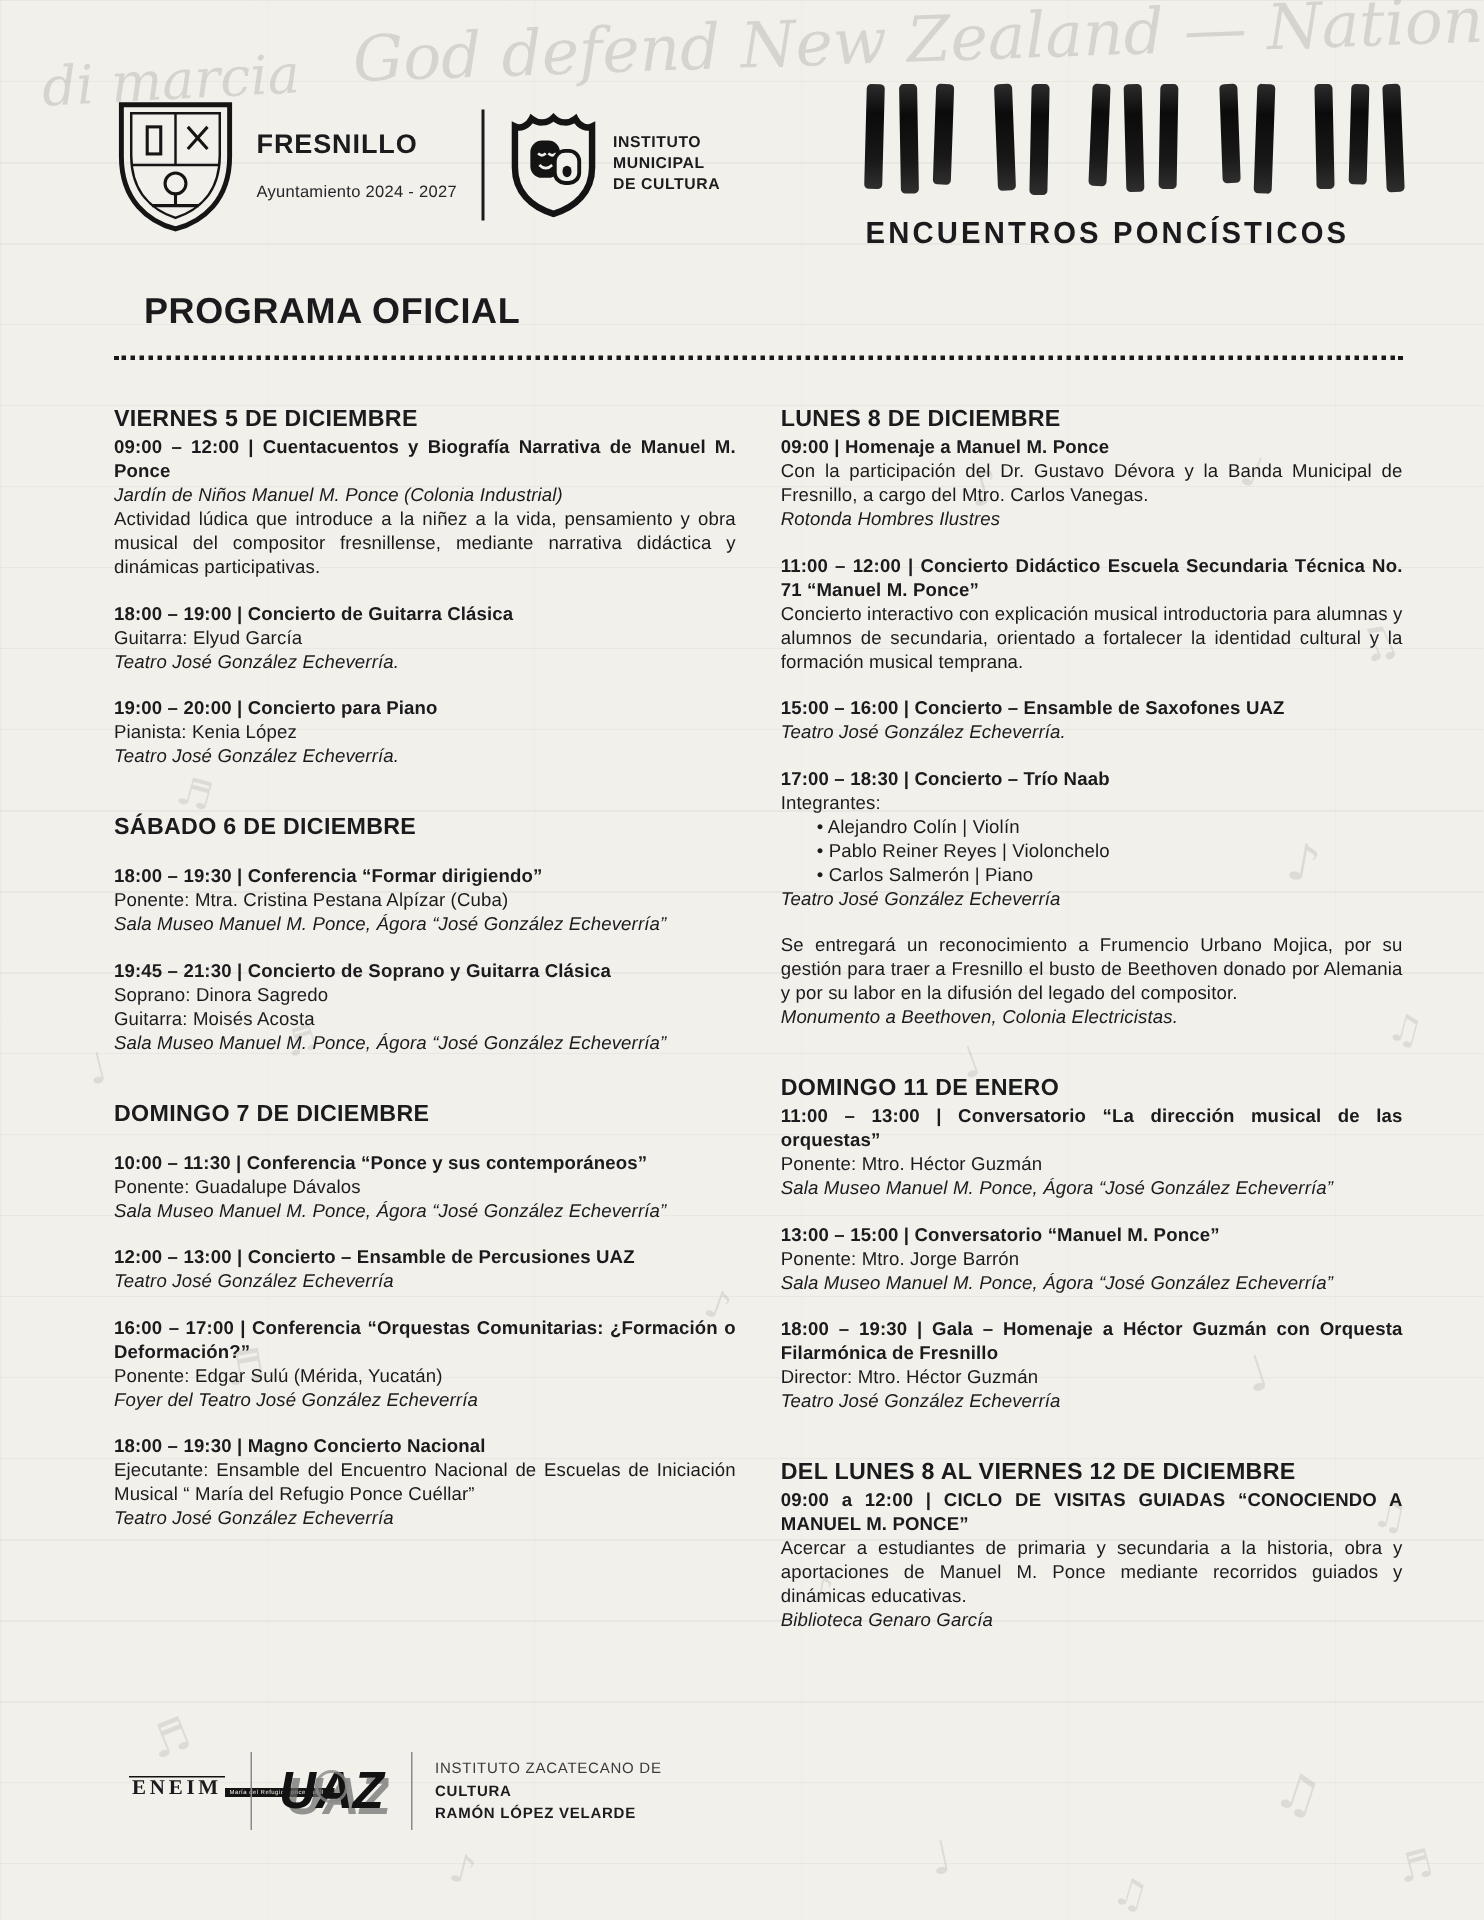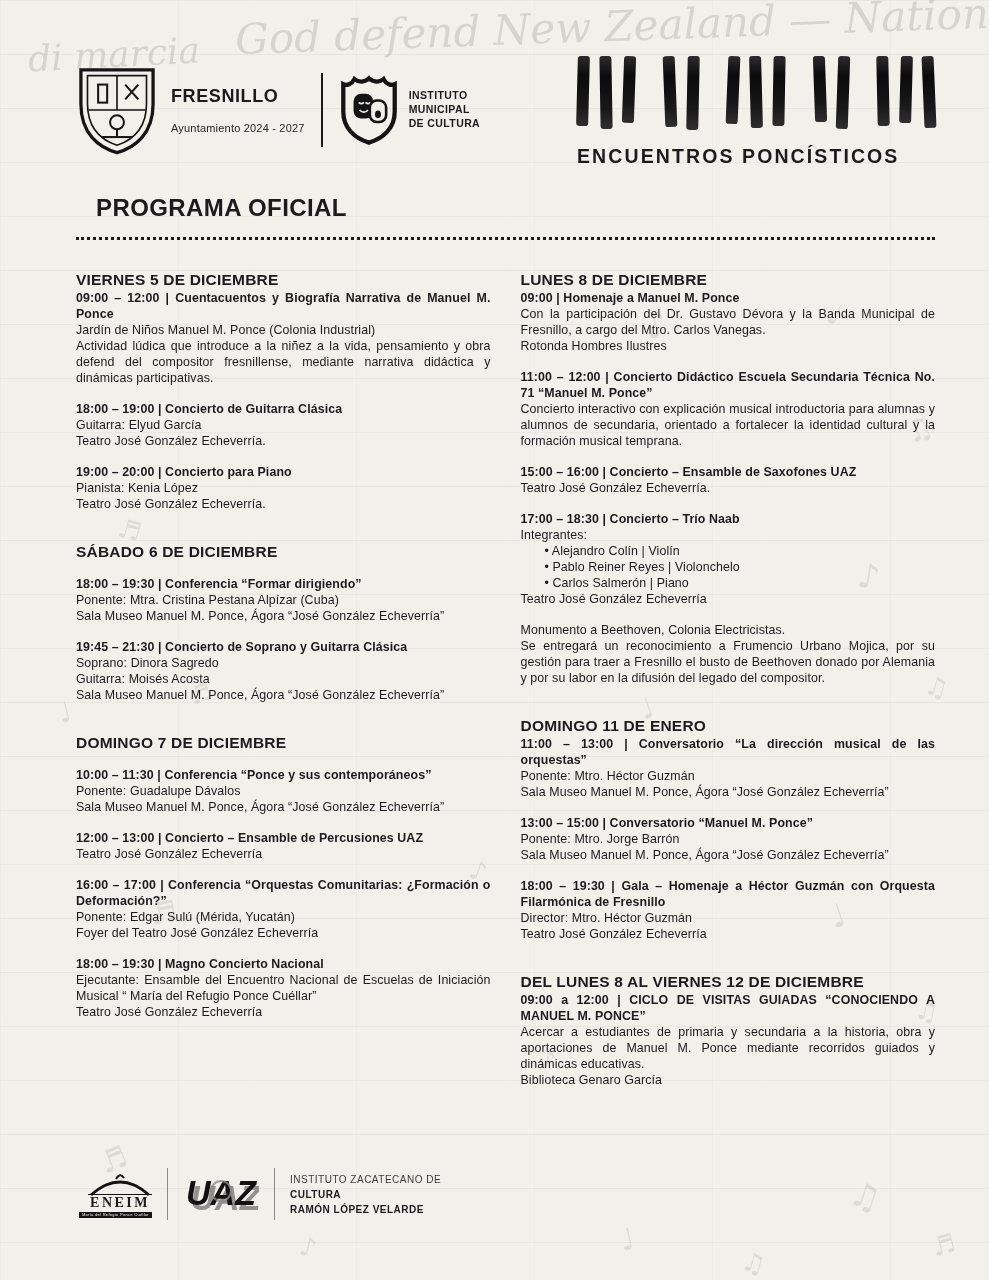--- a/index.html
+++ b/index.html
@@ -44,27 +44,27 @@
   
   .cols{display:grid;grid-template-columns:1fr 1fr;column-gap:30px;align-items:start}
   .sec{margin-top:31px}
   .sec:first-child{margin-top:0}
   .sec-h{font-size:15.5px;font-weight:bold;letter-spacing:.2px;margin:0 0 15px}
   .sec.tight .sec-h{margin-bottom:1px}
   .event{margin-top:15px}
   .event:first-of-type{margin-top:0}
   .ev-t{font-size:12.4px;font-weight:bold;line-height:16px;margin:0;text-align:justify;letter-spacing:.1px}
   .ln{font-size:12.4px;line-height:16px;margin:0;text-align:justify;letter-spacing:.1px}
-  .ln.italic{}
+  .ln.italic{font-style:italic}
   .ln.bullet{padding-left:24px;text-align:left}
   .ln.bullet::before{content:"• "}
   
   .footer{position:absolute;left:86px;bottom:60px;z-index:2;display:flex;align-items:center}
   .f-div{width:1px;height:52px;background:#8a8a8a;margin:0 15px}
-  .eneim{display:flex;flex-direction:column;align-items:flex-end;width:66px}
+  .eneim{display:flex;flex-direction:row;align-items:center;width:66px}
   .eneim-label{font-family:"Liberation Serif",serif;font-weight:bold;font-size:14px;
     letter-spacing:2.5px;border-top:1.5px solid #111;margin-top:-3px;padding:0 2px}
   .eneim-band{background:#141414;color:#f2f0eb;font-size:4px;letter-spacing:.3px;
     line-height:6px;padding:0 3px;margin-top:1px;white-space:nowrap}
   .izc{font-size:10px;line-height:1.5;letter-spacing:.5px;color:#3a3a3c}
   .izc .b{font-weight:bold;color:#1b1b1d}
 </style>
 </head>
 <body>
 
@@ -165,21 +165,21 @@
   <h1>PROGRAMA OFICIAL</h1>
   <hr class="dotline">
 
   <div class="cols">
     <div>
         <section class="sec tight">
           <h3 class="sec-h">VIERNES 5 DE DICIEMBRE</h3>
           <article class="event">
             <p class="ev-t">09:00 – 12:00 | Cuentacuentos y Biografía Narrativa de Manuel M. Ponce</p>
             <p class="ln italic">Jardín de Niños Manuel M. Ponce (Colonia Industrial)</p>
-            <p class="ln desc">Actividad lúdica que introduce a la niñez a la vida, pensamiento y obra defend del compositor fresnillense, mediante narrativa didáctica y dinámicas participativas.</p>
+            <p class="ln desc">Actividad lúdica que introduce a la niñez a la vida, pensamiento y obra musical del compositor fresnillense, mediante narrativa didáctica y dinámicas participativas.</p>
           </article>
           <article class="event">
             <p class="ev-t">18:00 – 19:00 | Concierto de Guitarra Clásica</p>
             <p class="ln plain">Guitarra: Elyud García</p>
             <p class="ln italic">Teatro José González Echeverría.</p>
           </article>
           <article class="event">
             <p class="ev-t">19:00 – 20:00 | Concierto para Piano</p>
             <p class="ln plain">Pianista: Kenia López</p>
             <p class="ln italic">Teatro José González Echeverría.</p>
@@ -240,22 +240,22 @@
           </article>
           <article class="event">
             <p class="ev-t">17:00 – 18:30 | Concierto – Trío Naab</p>
             <p class="ln plain">Integrantes:</p>
             <p class="ln bullet">Alejandro Colín | Violín</p>
             <p class="ln bullet">Pablo Reiner Reyes | Violonchelo</p>
             <p class="ln bullet">Carlos Salmerón | Piano</p>
             <p class="ln italic">Teatro José González Echeverría</p>
           </article>
           <article class="event">
+            <p class="ln desc">Se entregará un reconocimiento a Frumencio Urbano Mojica, por su gestión para traer a Fresnillo el busto de Beethoven donado por Alemania y por su labor en la difusión del legado del compositor.</p>
             <p class="ln italic">Monumento a Beethoven, Colonia Electricistas.</p>
-            <p class="ln desc">Se entregará un reconocimiento a Frumencio Urbano Mojica, por su gestión para traer a Fresnillo el busto de Beethoven donado por Alemania y por su labor en la difusión del legado del compositor.</p>
           </article>
         </section>
         <section class="sec tight">
           <h3 class="sec-h">DOMINGO 11 DE ENERO</h3>
           <article class="event">
             <p class="ev-t">11:00 – 13:00 | Conversatorio “La dirección musical de las orquestas”</p>
             <p class="ln plain">Ponente: Mtro. Héctor Guzmán</p>
             <p class="ln italic">Sala Museo Manuel M. Ponce, Ágora “José González Echeverría”</p>
           </article>
           <article class="event">

